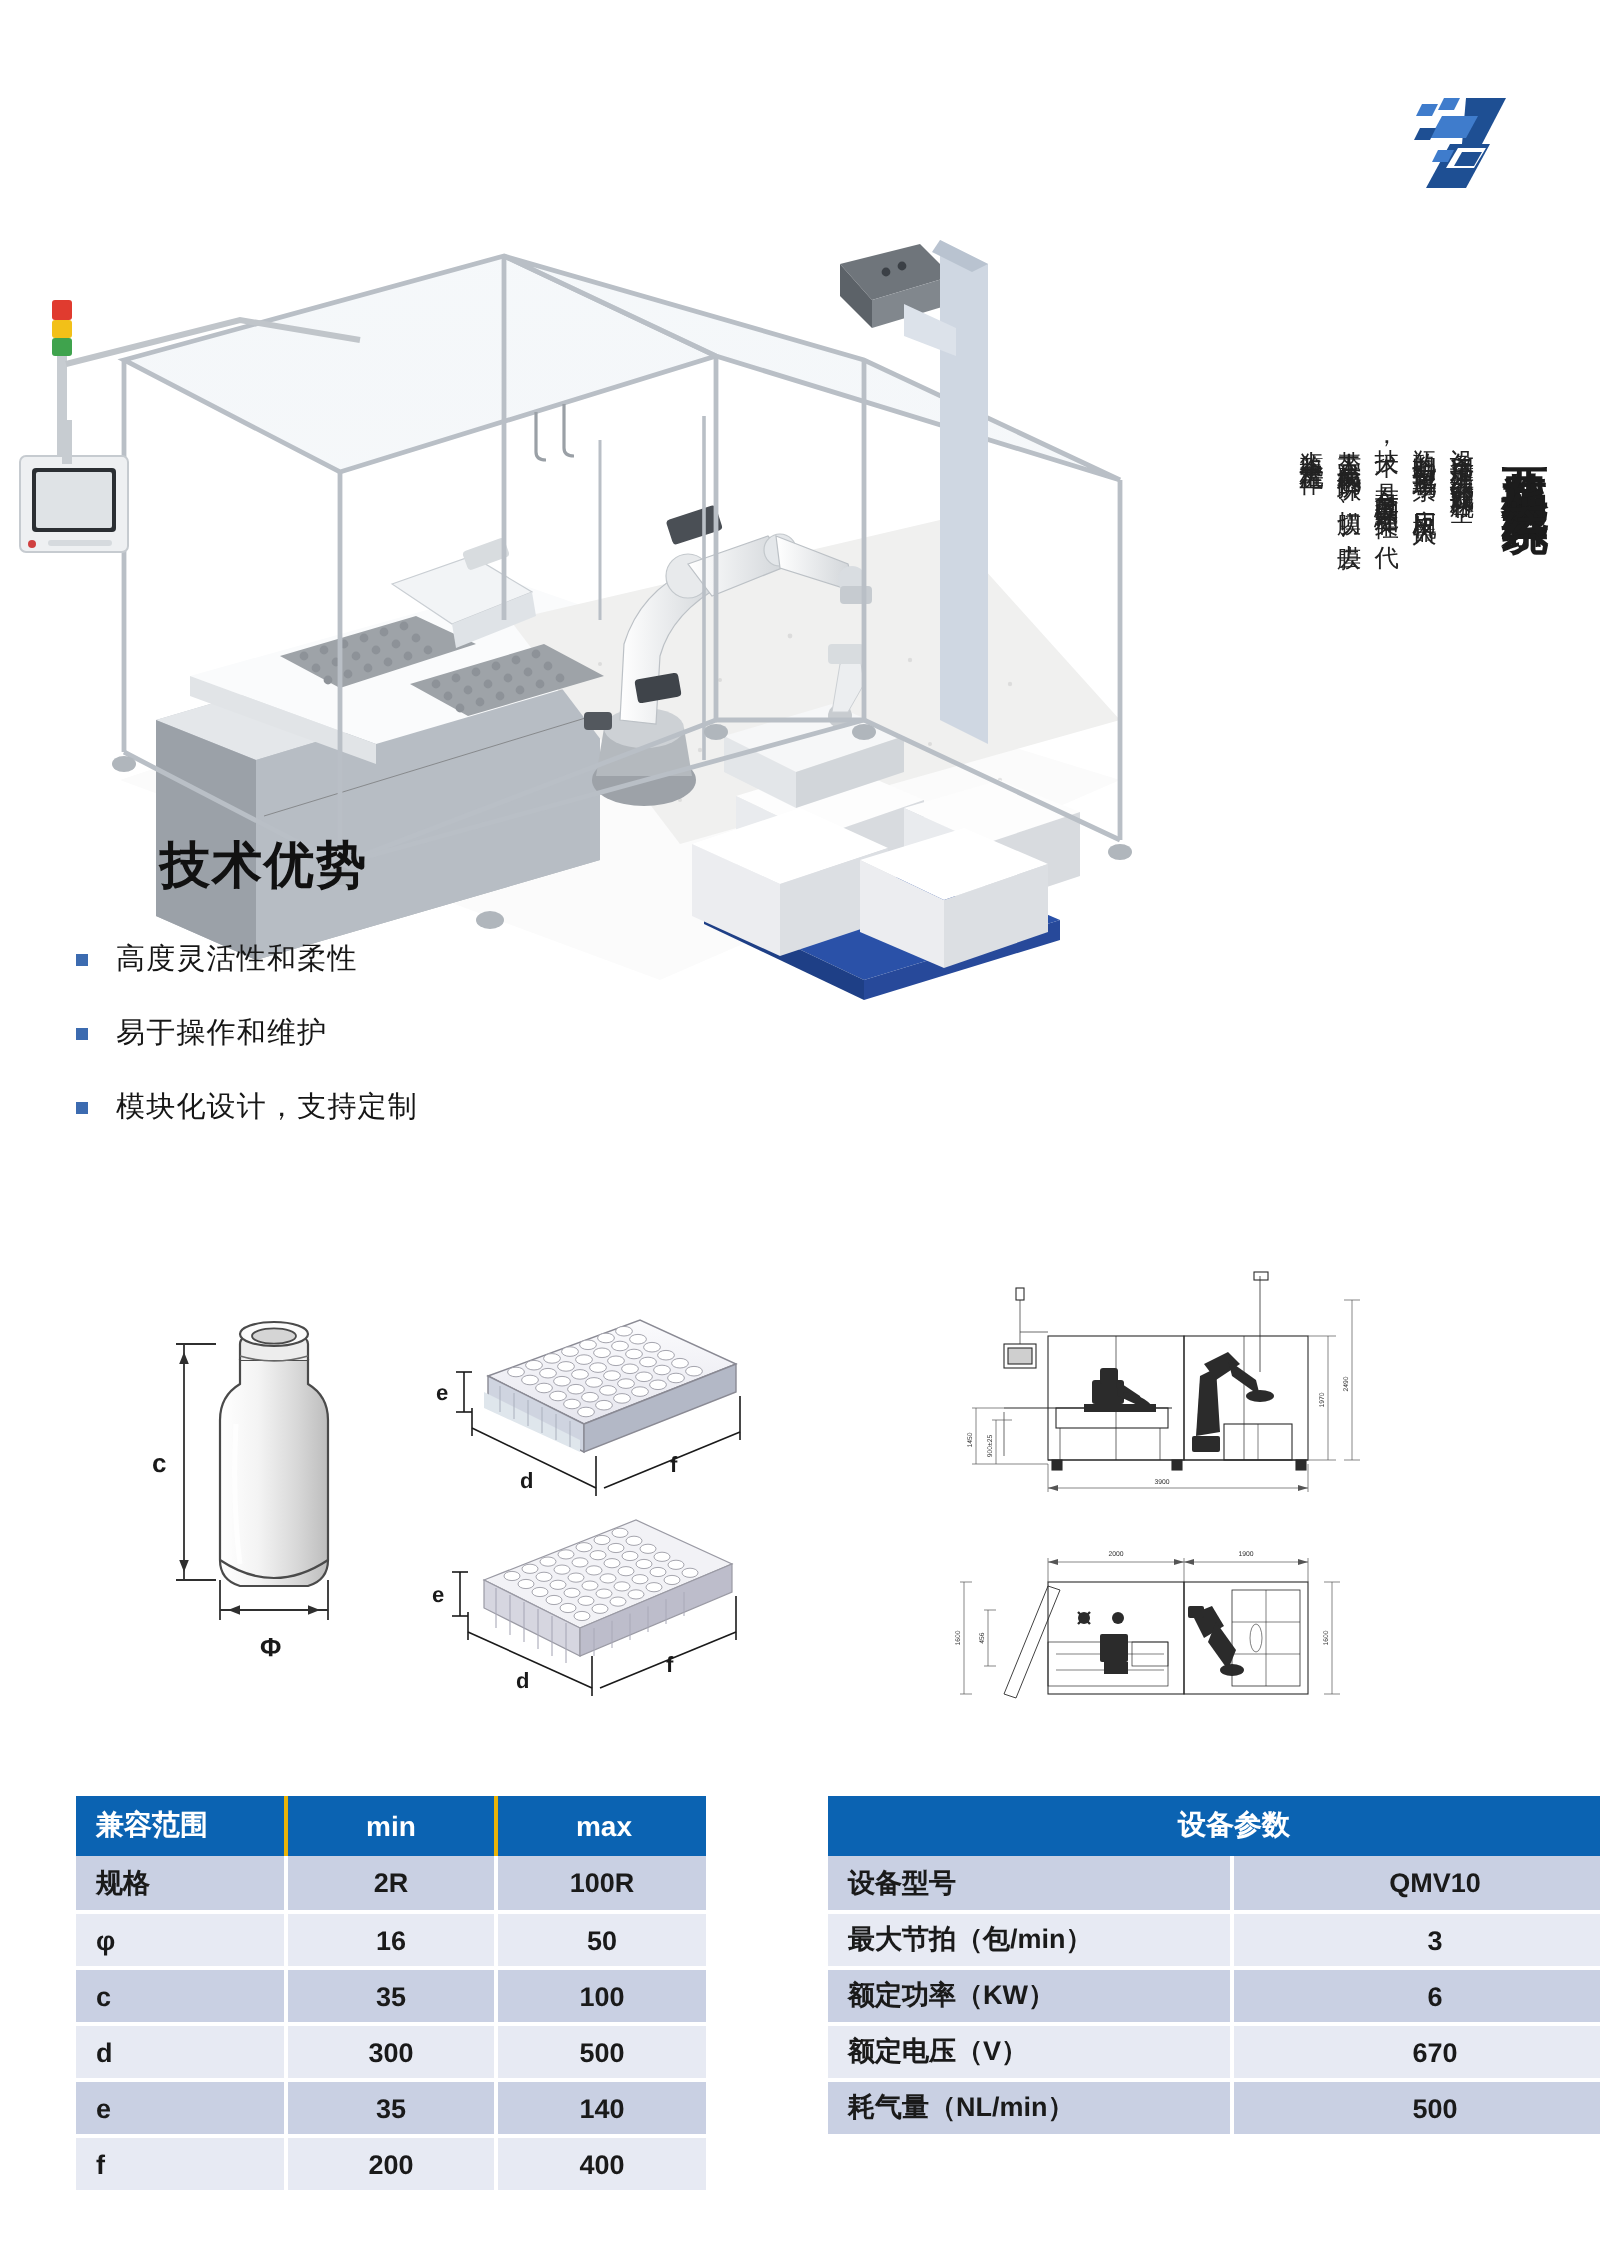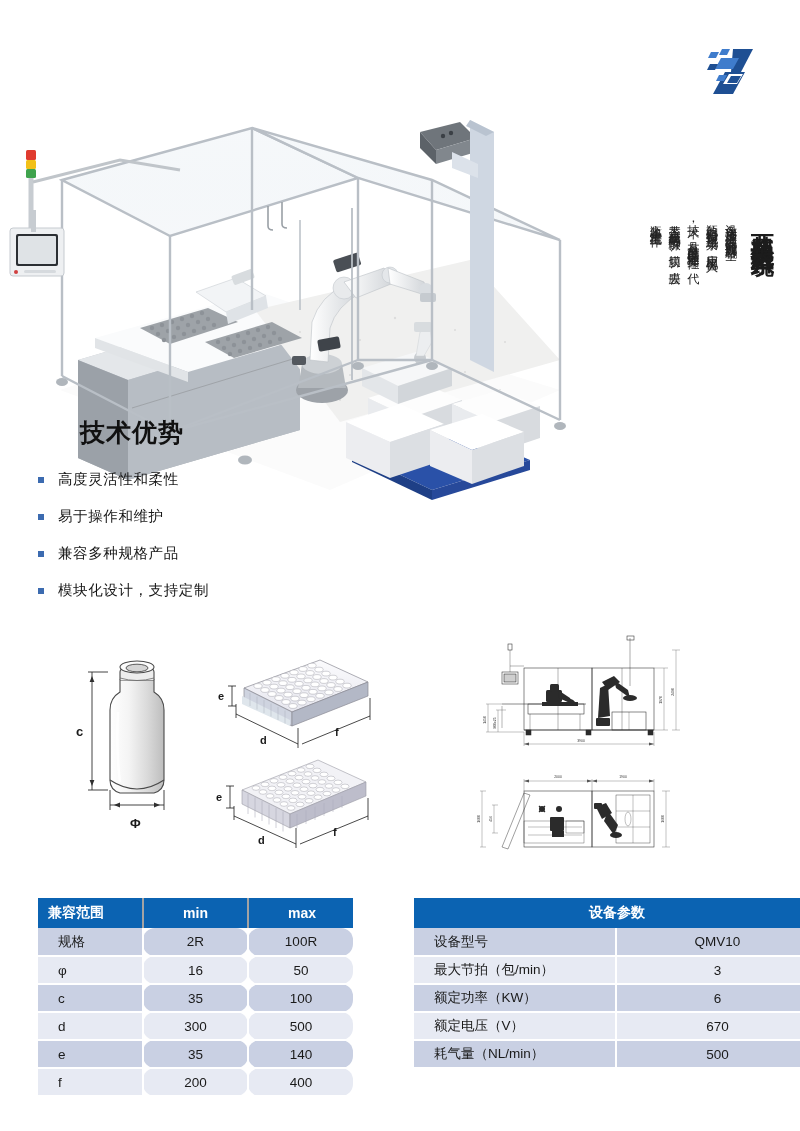--- a/index.html
+++ b/index.html
@@ -75,36 +75,37 @@
     font-size: 13.5px;
     table-layout: fixed;
   }
   .tbl-left  { left: 38px;  top: 898px; width: 315px; }
   .tbl-right { left: 414px; top: 898px; width: 404px; }
 
   .tbl th {
     background: #0b63b2; color: #ffffff;
     font-weight: 700; font-size: 14px;
     height: 30px; padding: 0 10px;
-    border-right: 2px solid #a3a3a3;
+    border-right: 2px solid #eab308;
   }
   .tbl th:last-child { border-right: none; padding-left: 12px; }
   .tbl td {
-    height: 28px; padding: 0 20px;
+    height: 28px; padding: 0 10px;
     color: #1a1a1a;
     border-right: 2px solid #ffffff;
     border-bottom: 2px solid #ffffff;
+    font-weight: bold;
   }
   .tbl td:last-child { border-right: none; }
   .tbl tbody tr:nth-child(odd)  td { background: #c9d0e3; }
   .tbl tbody tr:nth-child(even) td { background: #e7eaf3; }
 
   .tbl-left th:first-child { text-align: left; }
   .tbl-left td:first-child { text-align: left; width: 88px; }
-  .tbl-left td:nth-child(2), .tbl-left td:nth-child(3) { text-align: center; border-radius: 12px; }
+  .tbl-left td:nth-child(2), .tbl-left td:nth-child(3) { text-align: center; }
 
   .tbl-right th { text-align: center; }
   .tbl-right td:first-child { text-align: left; width: 206px; }
   .tbl-right td:nth-child(2) { text-align: center; margin-top: 26px; }
 
   .dim-label { font-family: "Liberation Sans", sans-serif; font-size: 3.4px; fill: #333; }
   .dim-line { stroke: #555; stroke-width: .35; fill: none; }
   .draw-line { stroke: #2b2b2b; stroke-width: .55; fill: none; }
   .draw-thin { stroke: #666; stroke-width: .3; fill: none; }
 </style>
@@ -381,24 +382,20 @@
     <div class="adv-item">
       <span class="adv-bullet"></span>
       <span>高度灵活性和柔性</span>
     </div>
     <div class="adv-item">
       <span class="adv-bullet"></span>
       <span>易于操作和维护</span>
     </div>
     <div class="adv-item">
       <span class="adv-bullet"></span>
-      <span>兼容多种规格产品</span>
-    </div>
-    <div class="adv-item">
-      <span class="adv-bullet"></span>
       <span>模块化设计，支持定制</span>
     </div>
   </div>
 
   <div class="dia-vial">
     <svg viewBox="0 0 160 195" width="160" height="195">
       <defs>
         <linearGradient id="gVial" x1="0" y1="0" x2="1" y2="0">
           <stop offset="0%" stop-color="#ffffff"></stop>
           <stop offset="35%" stop-color="#f4f4f4"></stop>

